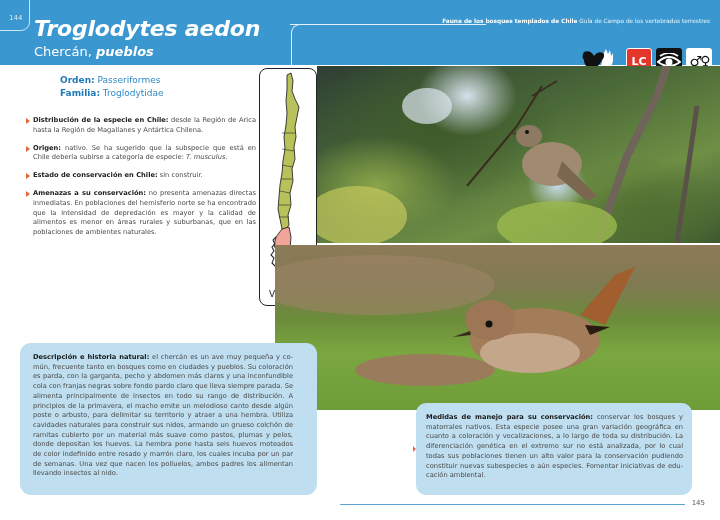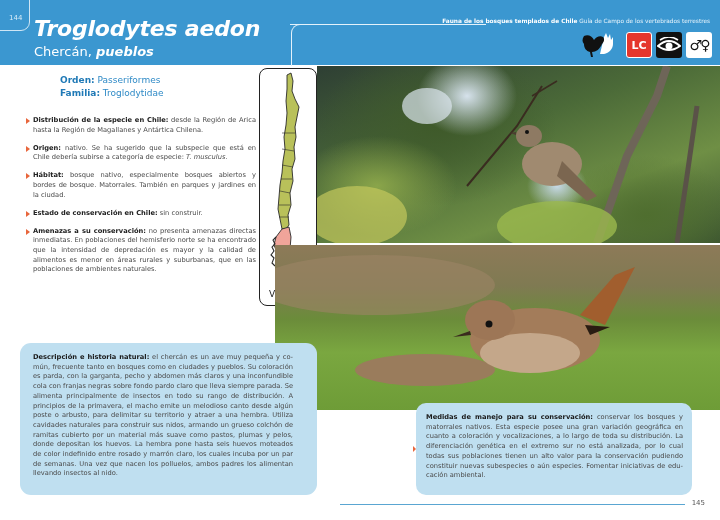--- a/index.html
+++ b/index.html
@@ -10,21 +10,21 @@
   .page-tab { position: absolute; left: -2px; top: -2px; width: 32px; height: 33px; border: 1px solid #cfe6f5; border-radius: 0 0 9px 0; }
   .page-num-left { position: absolute; left: 9px; top: 14px; font-size: 7px; color: #d8ecf8; }
   .title { position: absolute; left: 34px; top: 16px; font-size: 22px; font-weight: bold; font-style: italic; color: #ffffff; letter-spacing: -0.2px; }
   .subtitle { position: absolute; left: 34px; top: 44px; font-size: 13px; color: #ffffff; }
   .subtitle b { font-style: italic; font-weight: bold; }
   .header-rule { position: absolute; left: 290px; top: 24px; width: 196px; height: 1px; background: #e4f2fb; }
   .header-frame { position: absolute; left: 291px; top: 24px; width: 12px; height: 42px; border-left: 1px solid #e4f2fb; border-top: 1px solid #e4f2fb; border-radius: 9px 0 0 0; }
   .guide-title { position: absolute; right: 10px; top: 18px; font-size: 5.8px; color: #e9f5fc; white-space: nowrap; }
   .guide-title b { font-weight: bold; color: #ffffff; }
 
-  .icons { position: absolute; right: 8px; top: 31px; display: flex; gap: 4px; align-items: center; }
+  .icons { position: absolute; right: 8px; top: 47px; display: flex; gap: 4px; align-items: center; }
   .icon-box { width: 26px; height: 26px; border-radius: 3px; display: flex; align-items: center; justify-content: center; }
   .icon-bird { width: 40px; height: 28px; position: relative; }
   .lc { background: #e5362c; color: #fff; font-weight: bold; font-size: 11px; border: 1px solid #fff; }
   .eye { background: #111; }
   .sex { background: #fff; color: #111; font-weight: bold; font-size: 14px; letter-spacing: -2px; }
 
   .taxo { position: absolute; left: 33px; top: 74px; font-size: 9px; line-height: 13px; color: #2f8ac6; }
   .taxo b { font-weight: bold; color: #1f79b6; margin-left: 27px; }
 
   .facts { position: absolute; left: 28px; top: 116px; width: 228px; }
@@ -90,21 +90,20 @@
 </div>
 
 <div class="taxo">
   <div><b>Orden:</b><span> Passeriformes</span></div>
   <div><b>Familia:</b><span> Troglodytidae</span></div>
 </div>
 
 <div class="facts">
   <div class="fact"><span class="bullet"></span><b>Distribución de la especie en Chile:</b><span> desde la Región de Arica hasta la Región de Magallanes y Antártica Chilena.</span></div>
   <div class="fact"><span class="bullet"></span><b>Origen:</b><span> nativo. Se ha sugerido que la subspecie que está en Chile debería subirse a categoría de especie: </span><i>T. mus­culus</i><span>.</span></div>
-  <div class="fact"><span class="bullet"></span><b>Hábitat:</b><span> bosque nativo, especialmente bosques abiertos y bordes de bosque. Matorrales. También en parques y jardines en la ciudad.</span></div>
   <div class="fact"><span class="bullet"></span><b>Estado de conservación en Chile:</b><span> sin construir.</span></div>
   <div class="fact"><span class="bullet"></span><b>Amenazas a su conservación:</b><span> no presenta amenazas directas inmediatas. En poblaciones del hemisferio norte se ha encontrado que la intensidad de depredación es mayor y la calidad de alimentos es menor en áreas rura­les y suburbanas, que en las poblaciones de ambientes naturales.</span></div>
 </div>
 
 <div class="map-frame">
   <svg width="58" height="238" viewBox="0 0 58 238">
     <path d="M27 6 L31 4 L33 12 L32 22 L35 30 L39 38 L37 48 L35 58 L36 68 L34 78 L35 90 L32 100 L33 112 L30 124 L31 136 L28 146 L29 156 L26 160 L22 160 L20 150 L18 140 L19 128 L20 116 L22 104 L23 92 L25 80 L24 68 L26 56 L27 44 L26 32 L27 20 Z" fill="#b9c15a" stroke="#2a2a2a" stroke-width="0.9"></path>
     <path d="M22 64 L35 64 M22 80 L34 82 M22 96 L33 98 M21 110 L32 110 M20 122 L30 124 M19 136 L30 136 M19 148 L29 148" stroke="#2a2a2a" stroke-width="0.6"></path>
     <path d="M22 160 L29 158 L31 168 L30 180 L32 192 L34 202 L40 212 L48 220 L52 226 L44 228 L36 222 L30 214 L26 206 L22 196 L18 186 L14 176 L16 168 Z" fill="#f0a49a" stroke="#2a2a2a" stroke-width="0.9"></path>
     <path d="M16 168 l-3 3 l2 4 l-3 3 l2 4 l-3 4 l3 3 l-2 5 l3 3 M20 190 l-4 4 l3 3 l-2 4 l4 2 M26 206 l-3 5 l4 2 l2 5 l5 1 l3 4" fill="none" stroke="#2a2a2a" stroke-width="1.1"></path>

